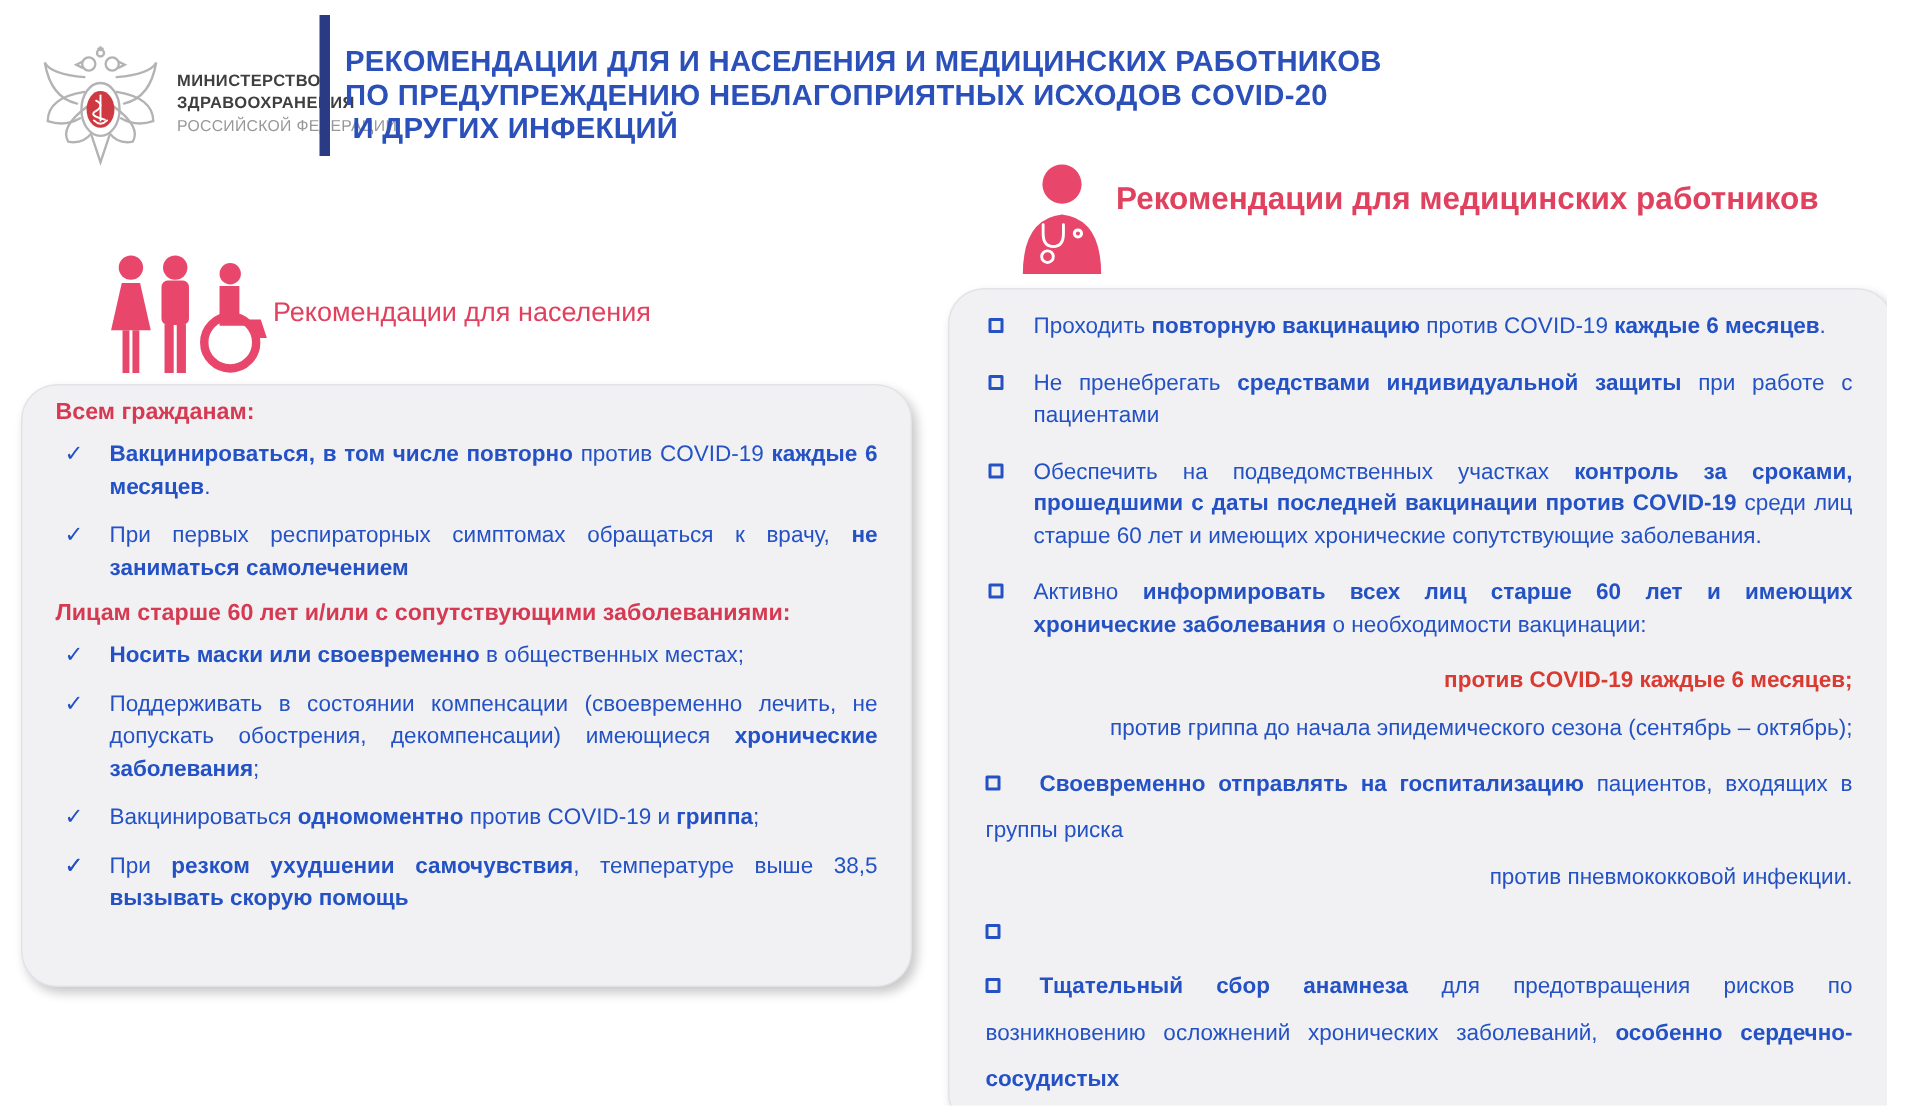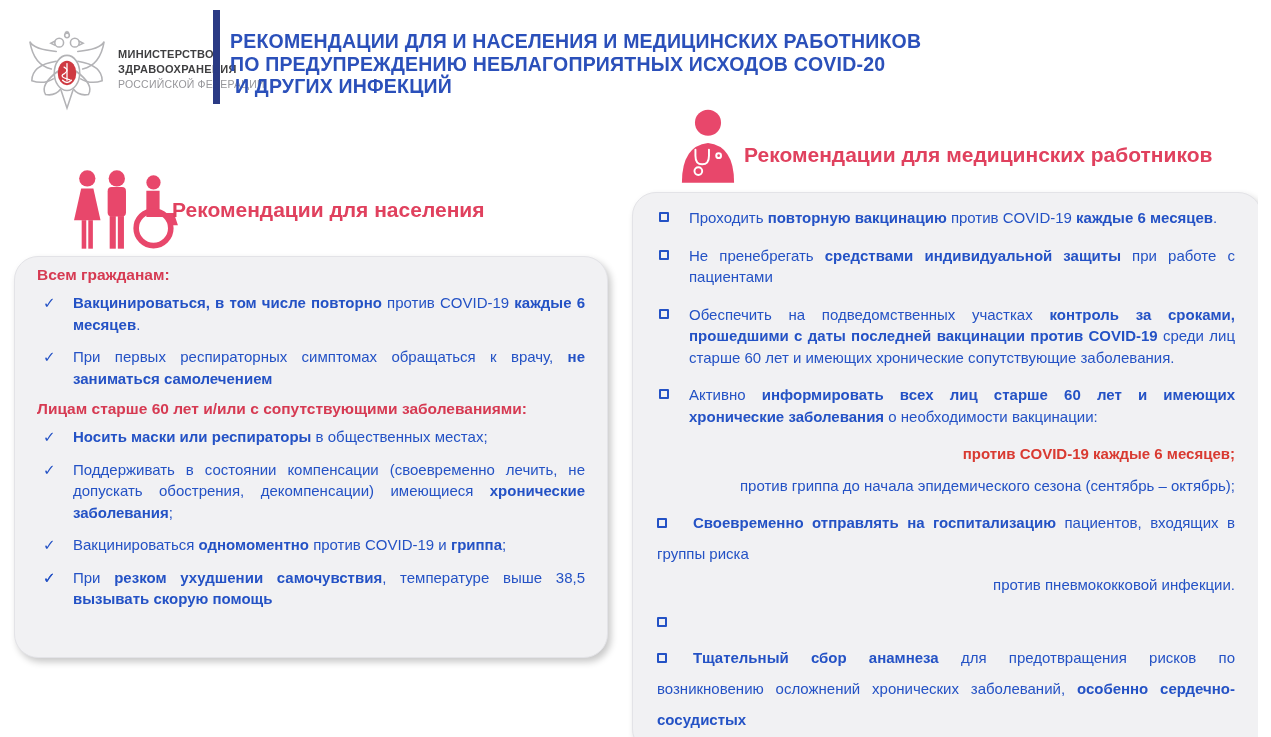--- a/index.html
+++ b/index.html
@@ -25,23 +25,23 @@
   .emblem{position:absolute;left:24px;top:28px;width:86px;height:86px}
   .ministry{position:absolute;left:118px;top:47px;line-height:15px}
   .ministry .l1,.ministry .l2{font-size:11px;font-weight:bold;color:var(--ministry-dark);letter-spacing:.3px}
   .ministry .l3{font-size:10.5px;color:var(--ministry-gray);letter-spacing:.2px}
   .vbar{position:absolute;left:213px;top:10px;width:7px;height:94px;background:var(--bar-navy)}
   .main-title{position:absolute;left:230px;top:30px;font-size:19.5px;font-weight:bold;color:var(--title-blue);line-height:22.5px;letter-spacing:.2px}
   .main-title .t3{padding-left:5px}
 
   
   .pop-icon{position:absolute;left:72px;top:169px;width:110px;height:84px}
-  .pop-heading{position:absolute;left:172px;top:198px;font-size:21px;font-weight:bold;color:var(--crimson)}
+  .pop-heading{position:absolute;left:182px;top:198px;font-size:18px;font-weight:normal;color:var(--crimson)}
   .med-icon{position:absolute;left:679px;top:106px;width:58px;height:78px}
-  .med-heading{position:absolute;left:744px;top:143px;font-size:21px;font-weight:bold;color:var(--crimson)}
+  .med-heading{position:absolute;left:744px;top:121px;font-size:21px;font-weight:bold;color:var(--crimson)}
 
   
   .info-box{position:absolute;background:var(--box-bg);border:1px solid var(--box-border);
     border-radius:24px;box-shadow:3px 4px 7px rgba(0,0,0,.22)}
   .pop-box{left:14px;top:256px;width:594px;min-height:402px;padding:0 22px 12px 22px}
   .med-box{left:632px;top:192px;width:630px;min-height:534px;padding:14px 26px 12px 24px}
 
   
   .sec-title{color:var(--section-red);font-weight:bold;font-size:15.5px;margin:9px 0 8px}
   .pop-item{position:relative;padding-left:36px;color:var(--body-blue);font-size:15px;
@@ -120,21 +120,21 @@
       <path d="M73,21 h13 v22 h14 l4,12 h-5 l-3,-8 h-23 z"></path>
     </g>
     <circle cx="80" cy="58" r="17" fill="none" stroke="#e8476b" stroke-width="5.5"></circle>
   </svg>
   <div class="pop-heading">Рекомендации для населения</div>
   <div class="info-box pop-box">
       <div class="sec-title">Всем гражданам:</div>
       <div class="pop-item"><span class="check">✓</span><span><span class="b">Вакцинироваться, в том числе повторно</span><span> против COVID-19 </span><span class="b">каждые 6 месяцев</span><span>.</span></span></div>
       <div class="pop-item"><span class="check">✓</span><span><span>При первых респираторных симптомах обращаться к врачу, </span><span class="b">не заниматься самолечением</span></span></div>
       <div class="sec-title">Лицам старше 60 лет и/или с сопутствующими заболеваниями:</div>
-      <div class="pop-item"><span class="check">✓</span><span><span class="b">Носить маски или респираторы</span><span> в общественных местах;</span></span></div>
+      <div class="pop-item"><span class="check">✓</span><span><span class="b">Носить маски или своевременно</span><span> в общественных местах;</span></span></div>
       <div class="pop-item"><span class="check">✓</span><span><span>Поддерживать в состоянии компенсации (своевременно лечить, не допускать обострения, декомпенсации) имеющиеся </span><span class="b">хронические заболевания</span><span>;</span></span></div>
       <div class="pop-item"><span class="check">✓</span><span><span>Вакцинироваться </span><span class="b">одномоментно</span><span> против COVID-19 и </span><span class="b">гриппа</span><span>;</span></span></div>
       <div class="pop-item"><span class="check">✓</span></div>
       <div class="pop-item"><span class="check">✓</span><span><span>При </span><span class="b">резком ухудшении самочувствия</span><span>, температуре выше 38,5 </span><span class="b">вызывать скорую помощь</span></span></div>
     </div>
 
   <svg class="med-icon" viewBox="0 0 60 78" aria-hidden="true">
     <circle cx="30" cy="16" r="13.5" fill="#e8476b"></circle>
     <path d="M3,78 Q3,40 30,37 Q57,40 57,78 Z" fill="#e8476b"></path>
     <g stroke="#fff" stroke-width="2" fill="none" stroke-linecap="round">

